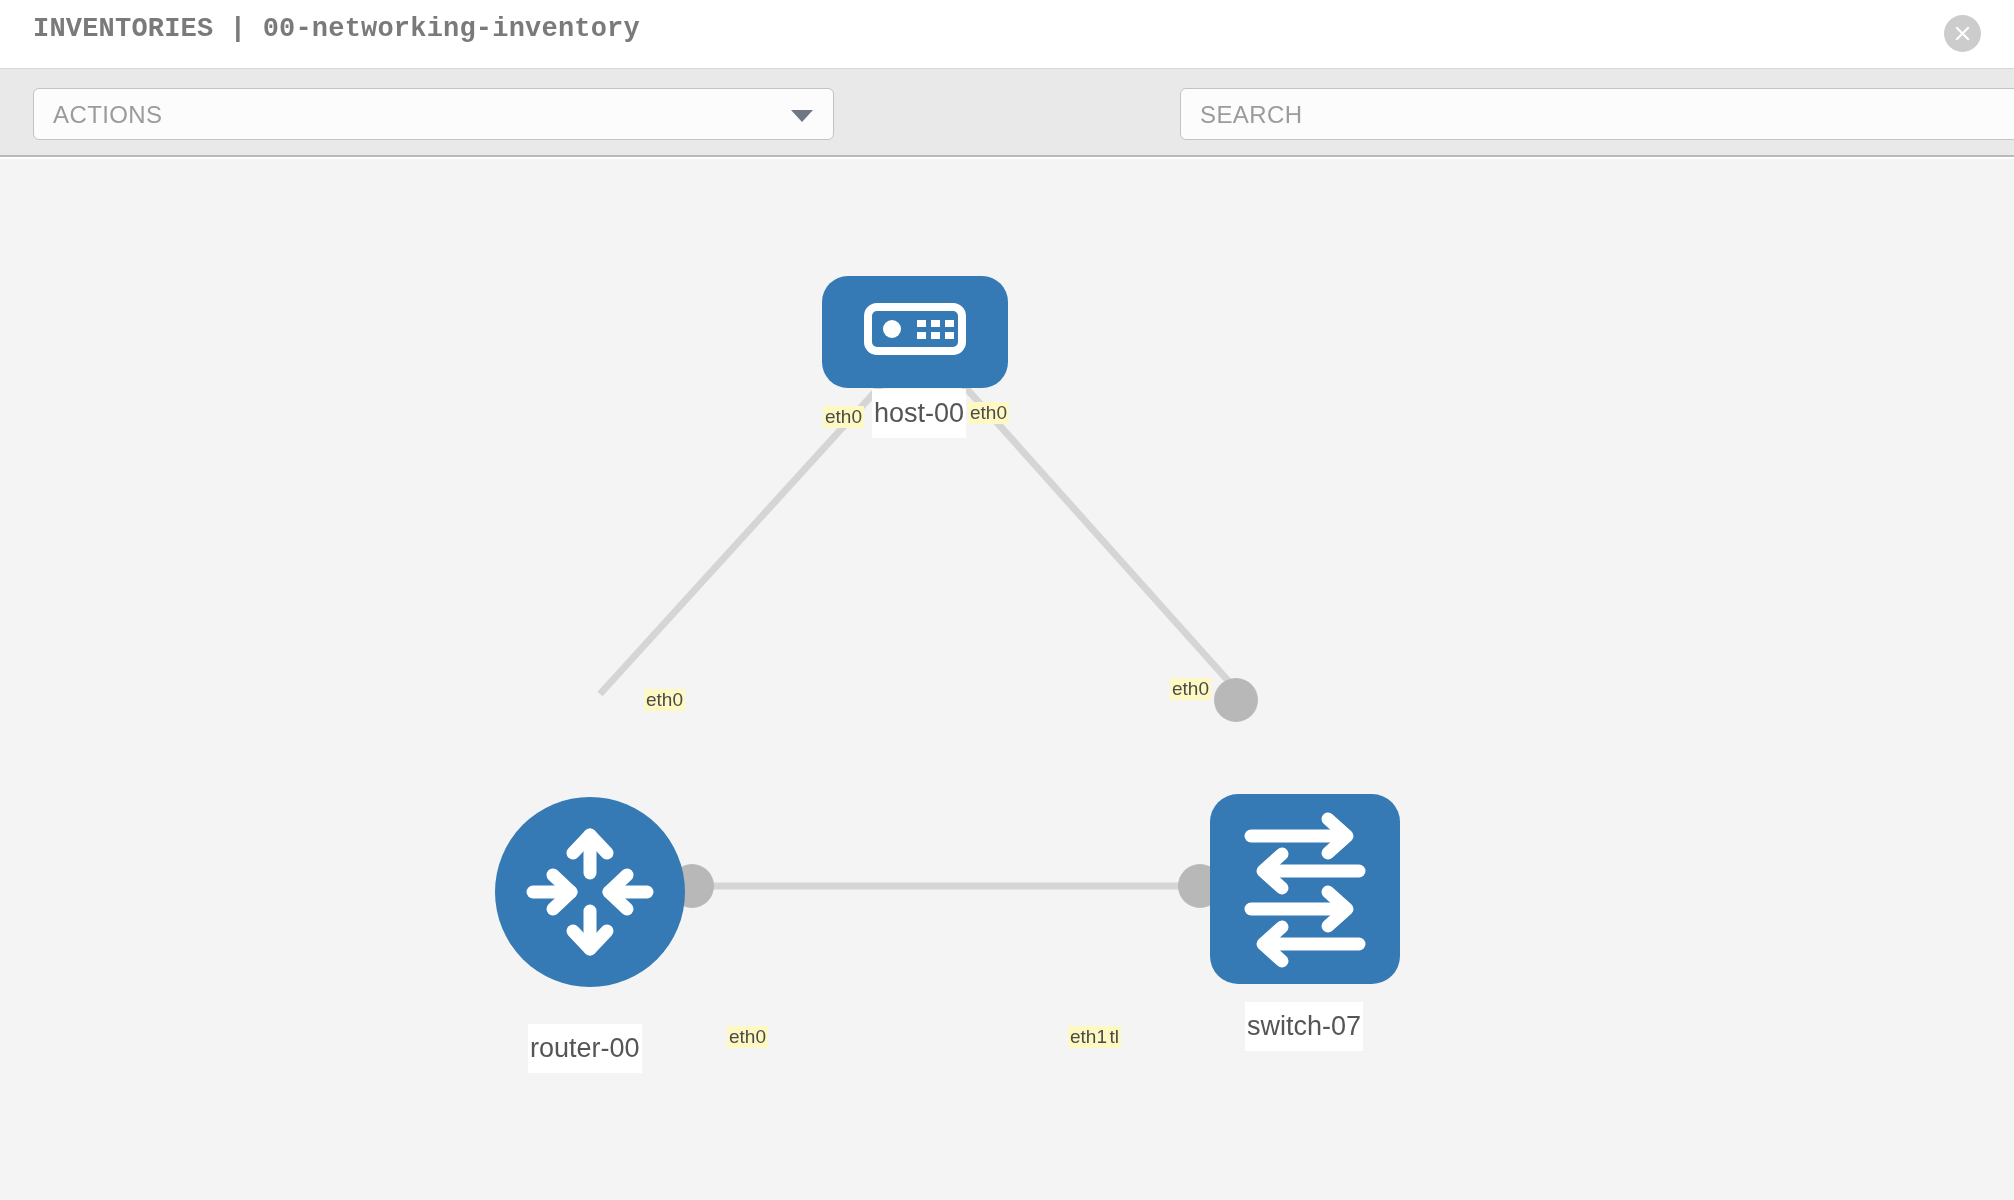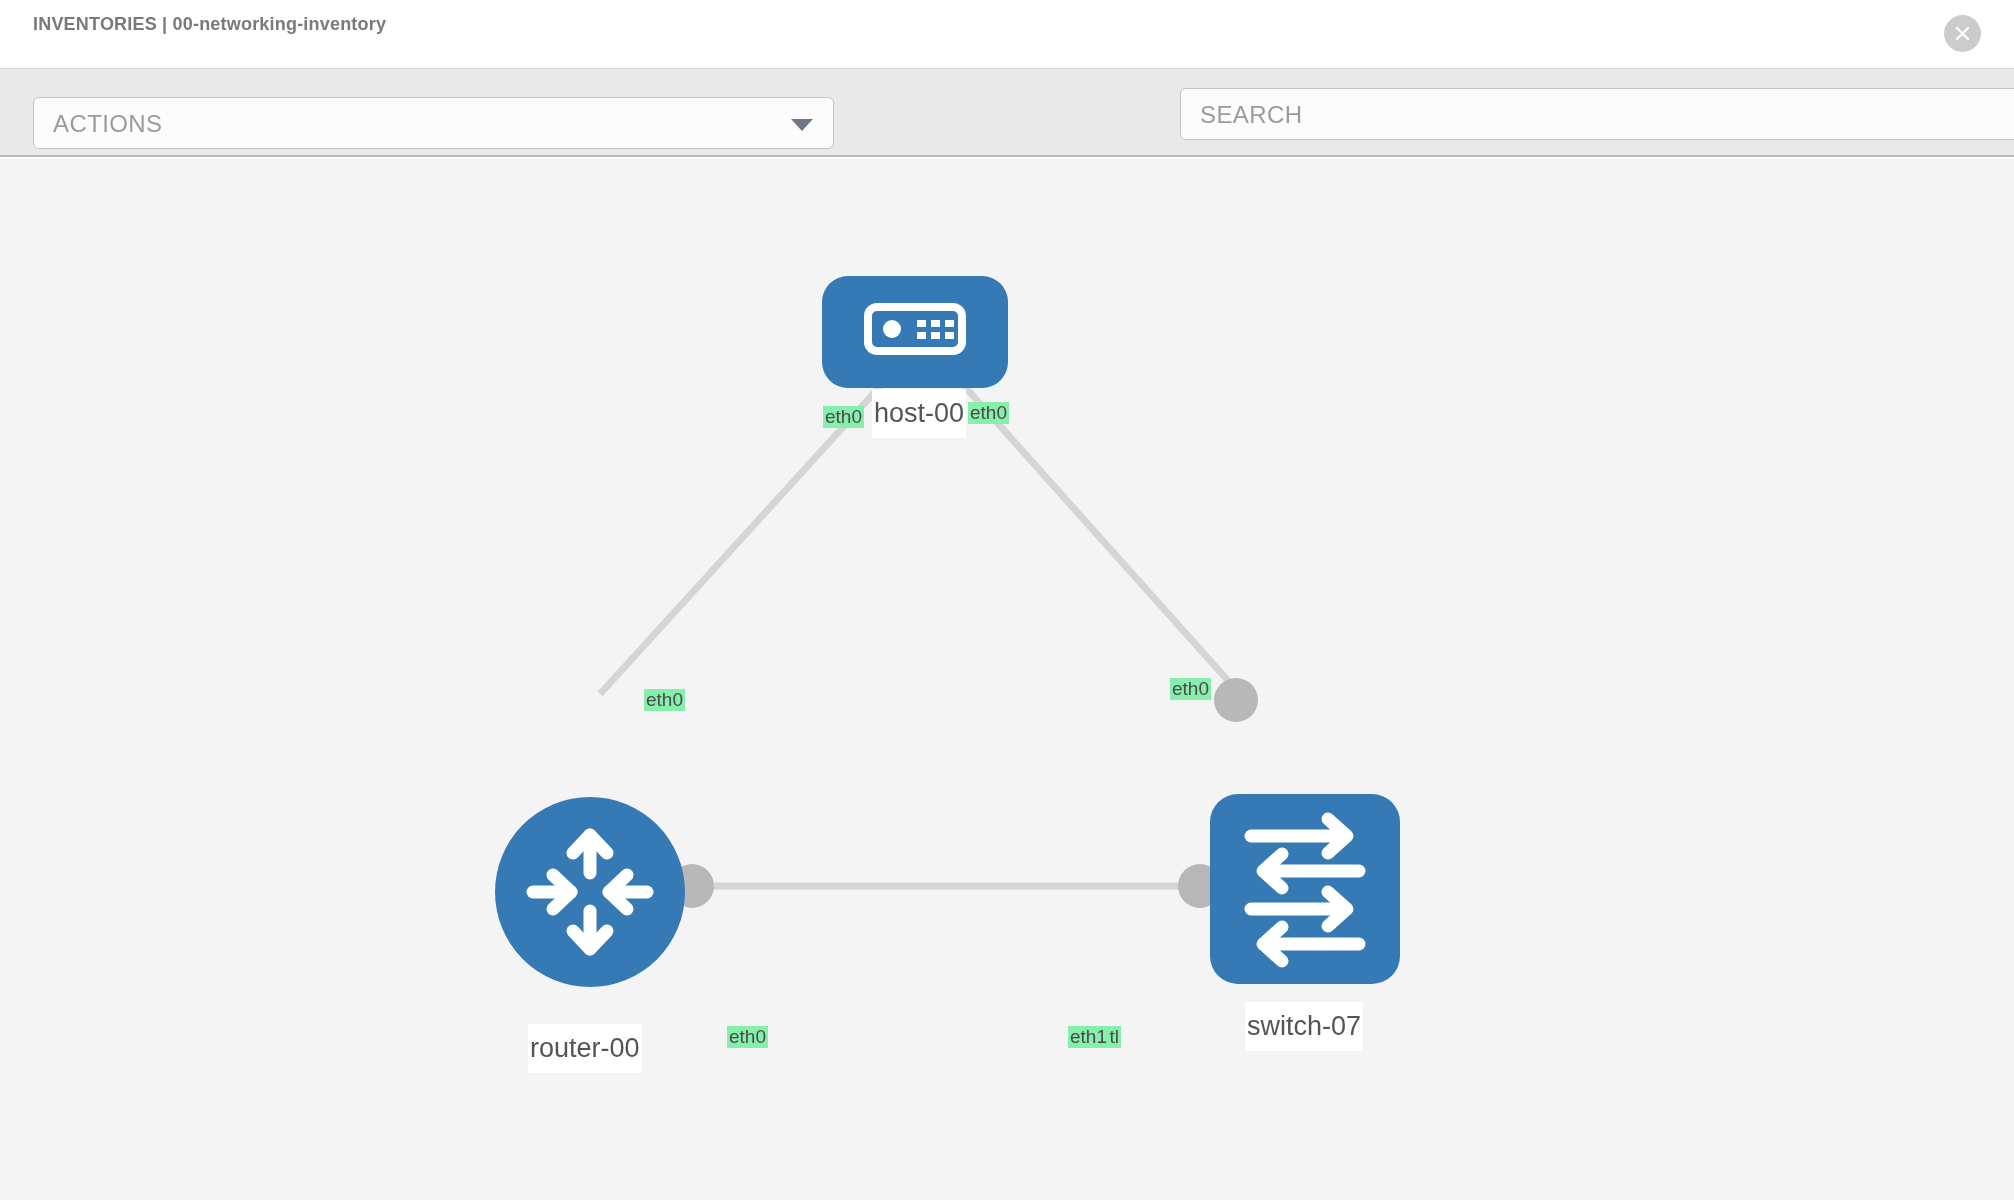--- a/index.html
+++ b/index.html
@@ -10,39 +10,39 @@
     overflow: hidden;
   }
 
   
   #header {
     position: absolute; left: 0; top: 0; width: 2014px; height: 68px;
     background: #ffffff;
   }
   #page-title {
     position: absolute; left: 33px; top: 14px;
-    font-size: 18px; font-weight: bold; color: #7a7a7a;
-    letter-spacing: .2px; white-space: nowrap;
+    font-size: 27px; font-weight: bold; color: #7a7a7a;
+    letter-spacing: .2px; white-space: nowrap; font-family: Liberation Mono, monospace;
   }
   #close-button {
     position: absolute; right: 33px; top: 15px;
     width: 37px; height: 37px; border-radius: 50%;
     background: #cccccc; cursor: pointer;
   }
   #close-button svg { position: absolute; left: 9px; top: 9px; }
 
   
   #toolbar {
     position: absolute; left: 0; top: 68px; width: 2014px; height: 89px;
     background: #e9e9e9;
     border-top: 1px solid #d6d6d6;
     border-bottom: 2px solid #b9b9b9;
   }
   #actions-select {
-    position: absolute; left: 33px; top: 28px;
+    position: absolute; left: 33px; top: 19px;
     width: 801px; height: 52px;
     background: #fcfcfc;
     border: 1px solid #c3c3c3; border-radius: 6px;
     cursor: pointer;
   }
   #actions-label {
     position: absolute; left: 19px; top: 12px;
     font-size: 24px; color: #9b9b9b; letter-spacing: .4px;
   }
   .caret {
@@ -82,21 +82,21 @@
   .node-label {
     position: absolute;
     font-size: 27px; color: #555555;
     background: #ffffff;
     white-space: nowrap;
     padding: 9px 2px;
   }
   .iface-label {
     position: absolute;
     font-size: 19px; color: #4a4a4a;
-    background: #86efac;
+    background: #fef9c3;
     white-space: nowrap;
     padding: 0 2px;
   }
 </style>
 </head>
 <body>
 
 <div id="header">
   <div id="page-title">INVENTORIES | 00-networking-inventory</div>
   <div id="close-button">

